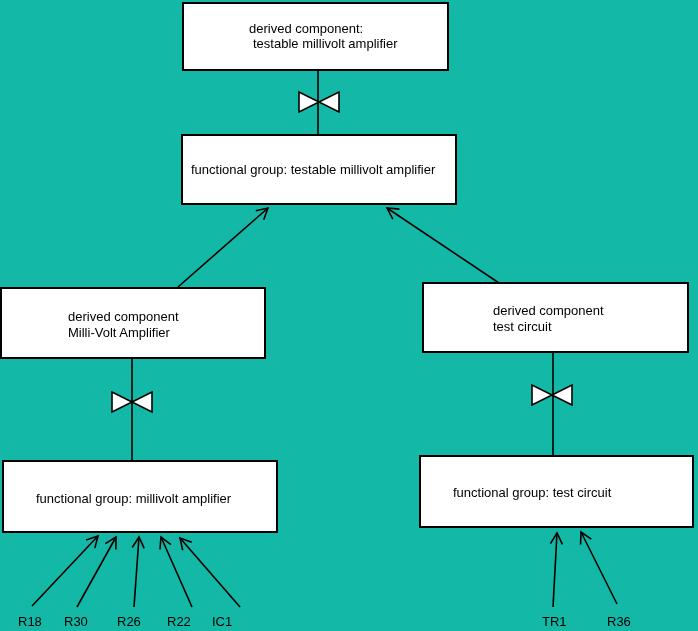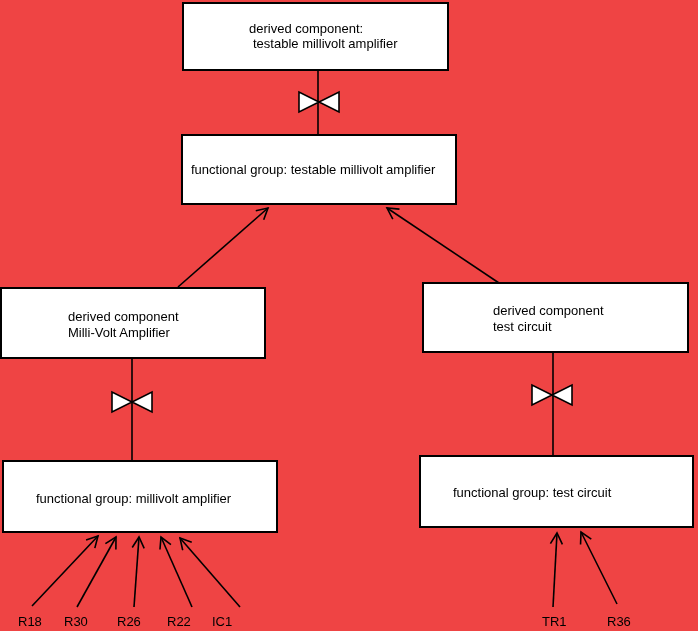--- a/index.html
+++ b/index.html
@@ -4,21 +4,21 @@
 <style>
   html, body {
     margin: 0;
     padding: 0;
     background: #ffffff;
   }
   .canvas {
     position: relative;
     width: 698px;
     height: 631px;
-    background: #ef4444;
+    background: #14b8a6;
     overflow: hidden;
   }
   svg {
     display: block;
   }
   svg text {
     font-family: "Liberation Sans", sans-serif;
     font-size: 13px;
     fill: #000000;
   }

